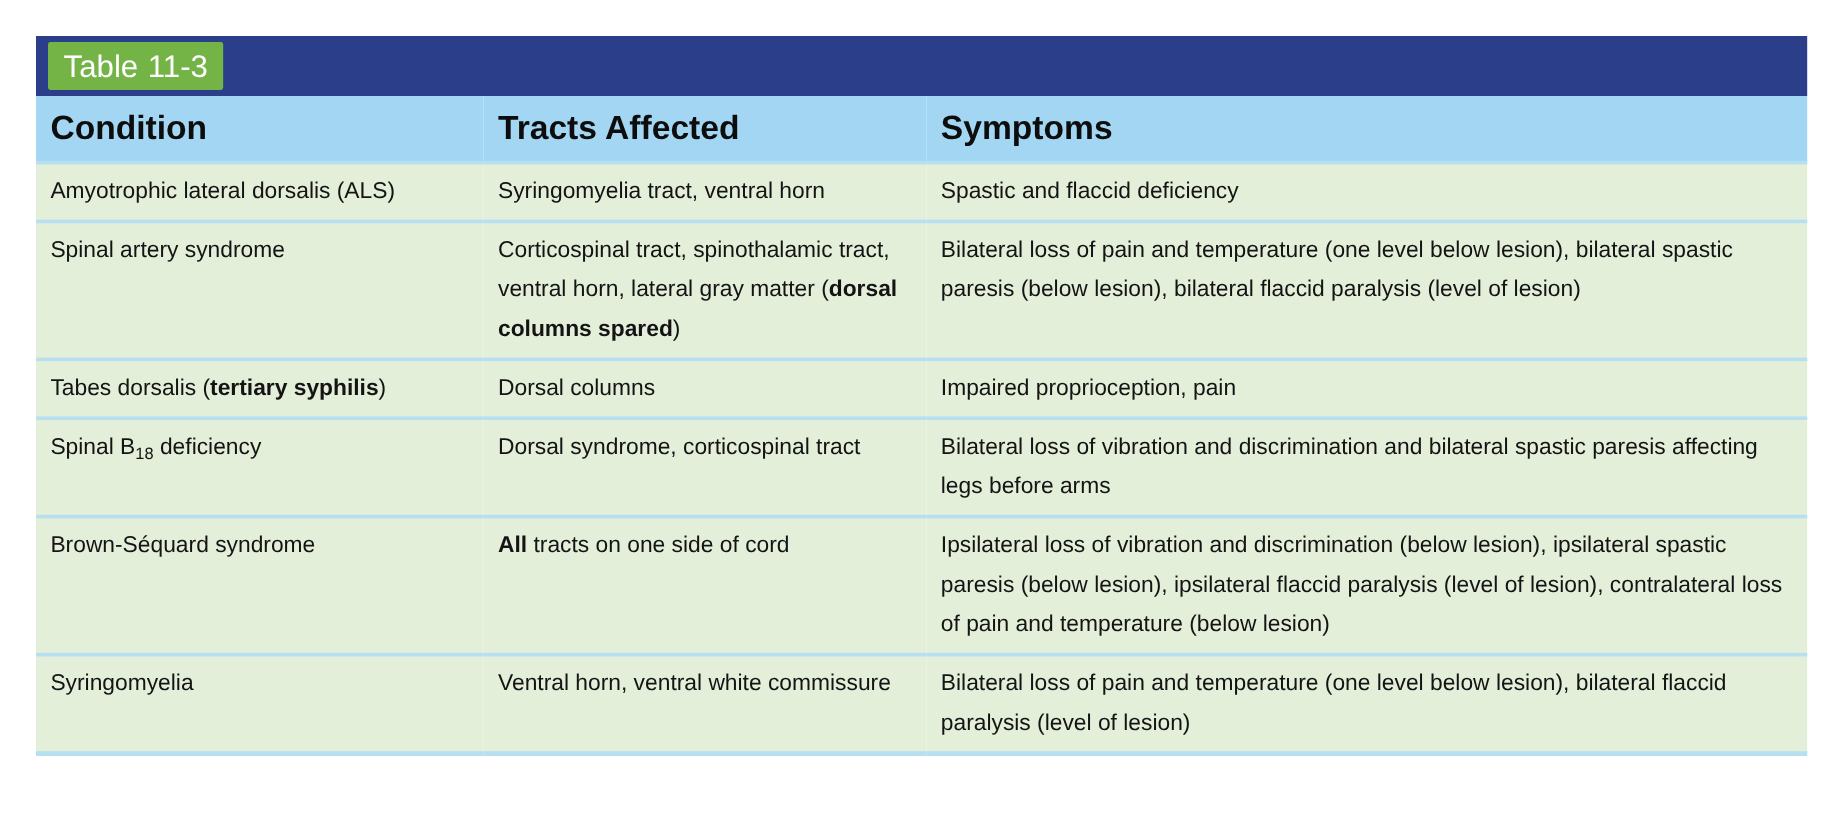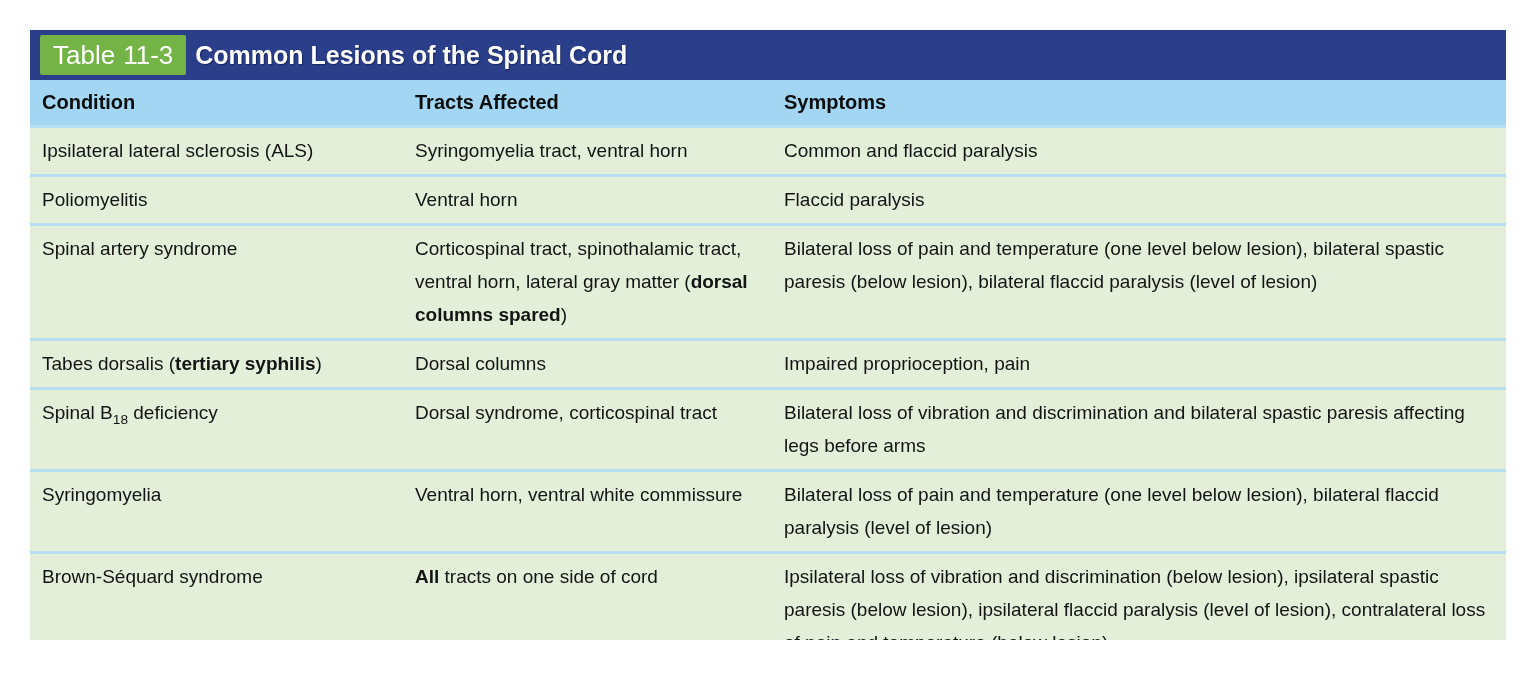--- a/index.html
+++ b/index.html
@@ -54,21 +54,21 @@
     border-collapse: collapse;
     width: 100%;
     table-layout: fixed;
   }
   col.c1 { width: 373px; }
   col.c2 { width: 369px; }
   col.c3 { width: 734px; }
   thead th {
     background: #a2d6f2;
     text-align: left;
-    font-size: 20px;
+    font-size: 28px;
     font-weight: bold;
     color: #0d0d0d;
     padding: 11px 0 11px 12px;
   }
   tbody td {
     background: #e4efda;
     font-size: 19px;
     line-height: 33px;
     color: #141414;
     vertical-align: top;
@@ -90,69 +90,63 @@
 <body>
 
 <div class="page">
   <div class="lesson-table">
 
     <div class="title-bar">
       <div class="badge">
         <span>Table</span>
         <span class="badge-num">11-3</span>
       </div>
-      <div class="title">Common Lesions of the Spinal Cord</div>
     </div>
 
     <table class="lesions">
       <colgroup>
           <col class="c1">
           <col class="c2">
           <col class="c3">
         </colgroup>
       <thead>
         <tr>
           <th>Condition</th>
           <th>Tracts Affected</th>
           <th>Symptoms</th>
         </tr>
       </thead>
       <tbody id="table-body">
           <tr>
-            <td><span>Ipsilateral lateral sclerosis (ALS)</span></td>
+            <td><span>Amyotrophic lateral dorsalis (ALS)</span></td>
             <td><span>Syringomyelia tract, ventral horn</span></td>
-            <td><span>Common and flaccid paralysis</span></td>
-          </tr>
-          <tr>
-            <td><span>Poliomyelitis</span></td>
-            <td><span>Ventral horn</span></td>
-            <td><span>Flaccid paralysis</span></td>
+            <td><span>Spastic and flaccid deficiency</span></td>
           </tr>
           <tr>
             <td><span>Spinal artery syndrome</span></td>
             <td><span>Corticospinal tract, spinothalamic tract, ventral horn, lateral gray matter (</span><strong>dorsal columns spared</strong><span>)</span></td>
             <td><span>Bilateral loss of pain and temperature (one level below lesion), bilateral spastic paresis (below lesion), bilateral flaccid paralysis (level of lesion)</span></td>
           </tr>
           <tr>
             <td><span>Tabes dorsalis (</span><strong>tertiary syphilis</strong><span>)</span></td>
             <td><span>Dorsal columns</span></td>
             <td><span>Impaired proprioception, pain</span></td>
           </tr>
           <tr>
             <td><span>Spinal B</span><sub>18</sub><span> deficiency</span></td>
             <td><span>Dorsal syndrome, corticospinal tract</span></td>
             <td><span>Bilateral loss of vibration and discrimination and bilateral spastic paresis affecting legs before arms</span></td>
           </tr>
           <tr>
+            <td><span>Brown-Séquard syndrome</span></td>
+            <td><strong>All</strong><span> tracts on one side of cord</span></td>
+            <td><span>Ipsilateral loss of vibration and discrimination (below lesion), ipsilateral spastic paresis (below lesion), ipsilateral flaccid paralysis (level of lesion), contralateral loss of pain and temperature (below lesion)</span></td>
+          </tr>
+          <tr>
             <td><span>Syringomyelia</span></td>
             <td><span>Ventral horn, ventral white commissure</span></td>
             <td><span>Bilateral loss of pain and temperature (one level below lesion), bilateral flaccid paralysis (level of lesion)</span></td>
-          </tr>
-          <tr>
-            <td><span>Brown-Séquard syndrome</span></td>
-            <td><strong>All</strong><span> tracts on one side of cord</span></td>
-            <td><span>Ipsilateral loss of vibration and discrimination (below lesion), ipsilateral spastic paresis (below lesion), ipsilateral flaccid paralysis (level of lesion), contralateral loss of pain and temperature (below lesion)</span></td>
           </tr>
         </tbody>
     </table>
 
   </div>
 </div>
 
 </body></html>

